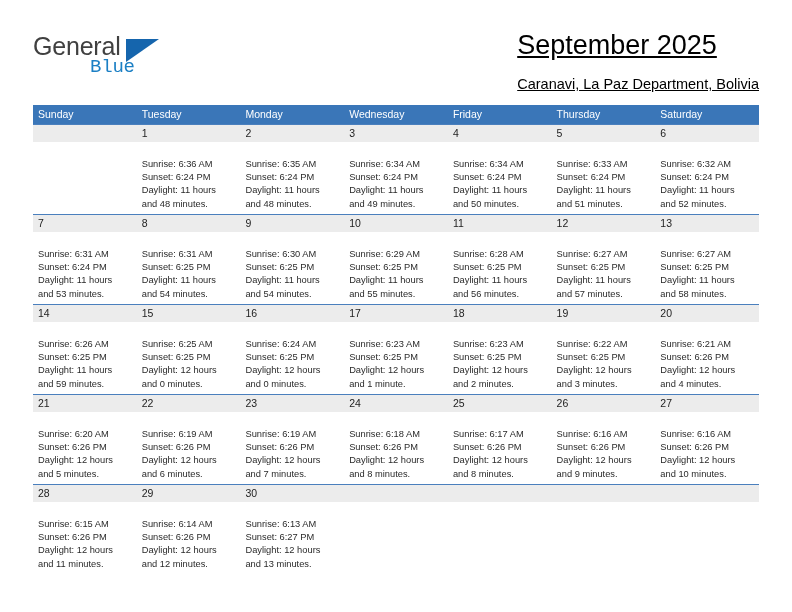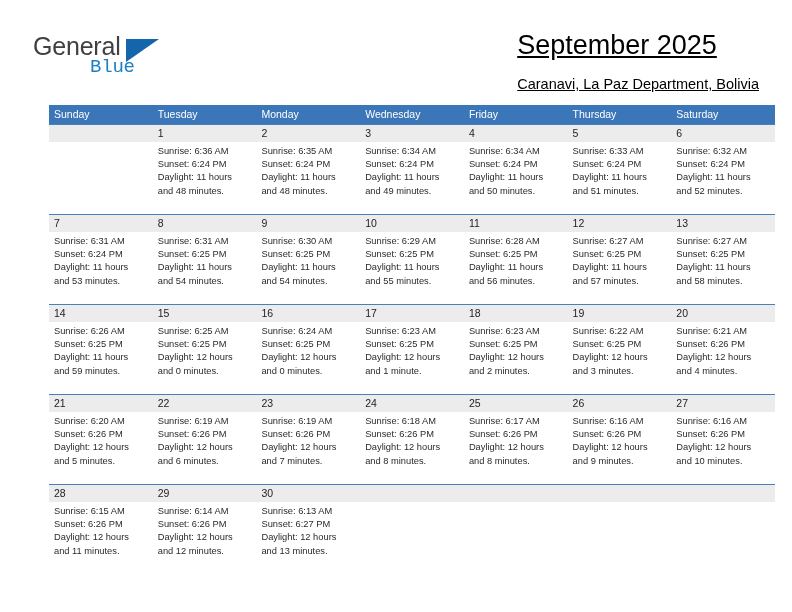--- a/index.html
+++ b/index.html
@@ -84,21 +84,20 @@
     margin-top: 11px;
     white-space: nowrap;
   }
 
   
   .calendar {
     position: absolute;
     left: 33px;
     top: 105px;
     width: 726px;
-    margin-left: 16px;
   }
   .weekday-row {
     display: flex;
     width: 726px;
     background: #3a76b8;
     height: 19px;
   }
   .weekday {
     flex: 1 1 0;
     color: #ffffff;
@@ -133,21 +132,21 @@
     flex: 1 1 0;
     font-size: 10.5px;
     color: #222222;
     line-height: 17px;
     padding-left: 5px;
     box-sizing: border-box;
   }
   .daycell {
     flex: 1 1 0;
     padding-left: 5px;
-    padding-top: 3px;
+    padding-top: 16px;
     box-sizing: border-box;
     font-size: 9.3px;
     line-height: 13.2px;
     color: #2a2a2a;
   }
   .daycell div {
     white-space: nowrap;
   }
 </style>
 </head>

